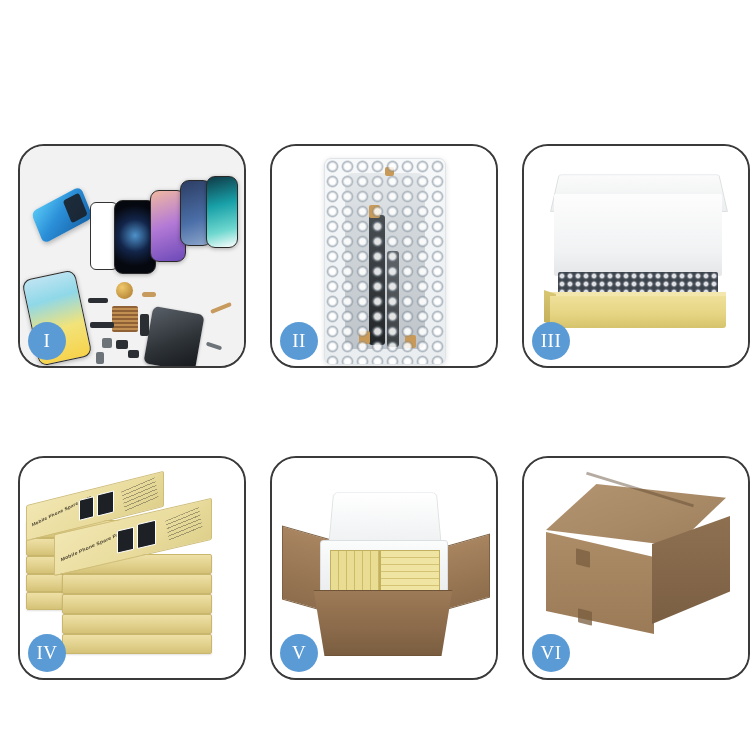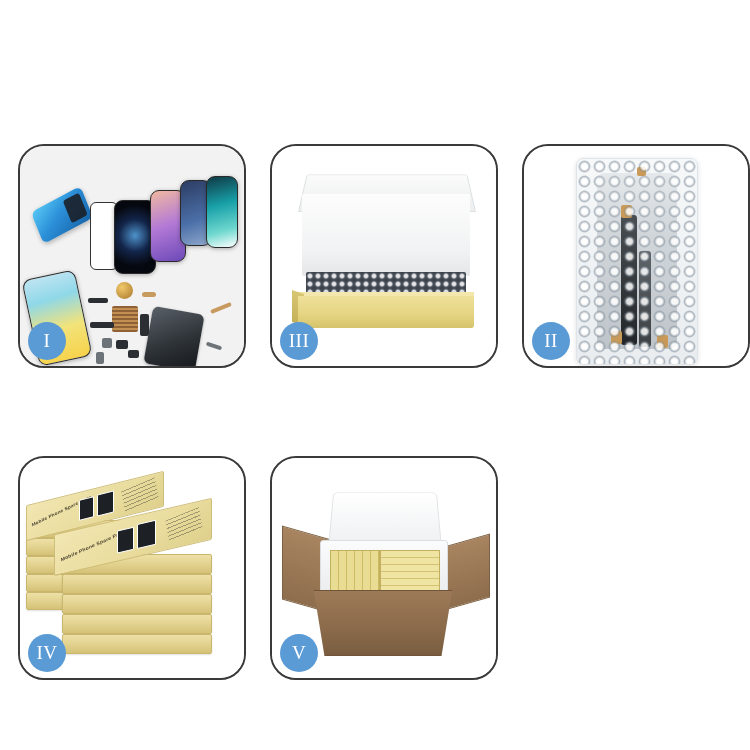--- a/index.html
+++ b/index.html
@@ -372,48 +372,48 @@
         <div class="bit gray" style="left:82px;top:192px;width:10px;height:10px;"></div>
         <div class="bit" style="left:96px;top:194px;width:12px;height:9px;"></div>
         <div class="bit gray" style="left:76px;top:206px;width:8px;height:12px;border-radius:2px;"></div>
         <div class="bit" style="left:108px;top:204px;width:11px;height:8px;"></div>
         <div class="bit tan" style="left:190px;top:160px;width:22px;height:4px;transform:rotate(-22deg);"></div>
         <div class="bit gray" style="left:186px;top:198px;width:16px;height:4px;transform:rotate(18deg);"></div>
         <div class="badge">I</div>
       </div>
     </div>
 
-    <div class="panel p3">
-      <div class="stage">
-        <div class="box3-lid"></div>
-        <div class="box3-foam"></div>
-        <div class="box3-bubble"></div>
-        <div class="box3-rim"></div>
-        <div class="box3-side"></div>
-        <div class="box3-front"></div>
-        <div class="badge">III</div>
-      </div>
-    </div>
-
     <div class="panel p2">
       <div class="stage">
         <div class="bubble-bag">
           <div class="bag-inner-screen"></div>
           <div class="flex-cable"></div>
           <div class="flex-cable b"></div>
           <div class="conn" style="left:44px;top:46px;"></div>
           <div class="conn" style="left:34px;top:172px;"></div>
           <div class="conn" style="left:80px;top:176px;"></div>
           <div class="conn" style="left:60px;top:8px;width:9px;height:9px;"></div>
           <div class="bubble-overlay"></div>
         </div>
         <div class="badge">II</div>
       </div>
     </div>
 
+    <div class="panel p3">
+      <div class="stage">
+        <div class="box3-lid"></div>
+        <div class="box3-foam"></div>
+        <div class="box3-bubble"></div>
+        <div class="box3-rim"></div>
+        <div class="box3-side"></div>
+        <div class="box3-front"></div>
+        <div class="badge">III</div>
+      </div>
+    </div>
+
     <div class="panel p4">
       <div class="stage">
 
         <div class="stack-box" style="left:6px;top:62px;width:96px;height:16px;"></div>
         <div class="stack-box" style="left:6px;top:80px;width:96px;height:16px;"></div>
         <div class="stack-box" style="left:6px;top:98px;width:96px;height:16px;"></div>
         <div class="stack-box" style="left:6px;top:116px;width:96px;height:16px;"></div>
         <div class="stack-box" style="left:6px;top:134px;width:96px;height:16px;"></div>
 
         <div class="lidtop" style="left:6px;top:30px;width:136px;height:34px;transform:skewY(-14deg);">
@@ -445,15 +445,26 @@
         <div class="flapR"></div>
         <div class="cooler-lid"></div>
         <div class="cooler-body"></div>
         <div class="yel-a"></div>
         <div class="yel-b"></div>
         <div class="carton-front"></div>
         <div class="badge">V</div>
       </div>
     </div>
 
+    <div class="panel p6">
+      <div class="stage">
+        <div class="c6-top"></div>
+        <div class="c6-left"></div>
+        <div class="c6-right"></div>
+        <div class="c6-seam"></div>
+        <div class="c6-tape" style="left:52px;top:92px;width:14px;height:16px;transform:skewY(14deg);"></div>
+        <div class="c6-tape" style="left:54px;top:152px;width:14px;height:14px;transform:skewY(14deg);"></div>
+        <div class="badge">VI</div>
+      </div>
+    </div>
 
   </div>
 </div>
 
 </body></html>

